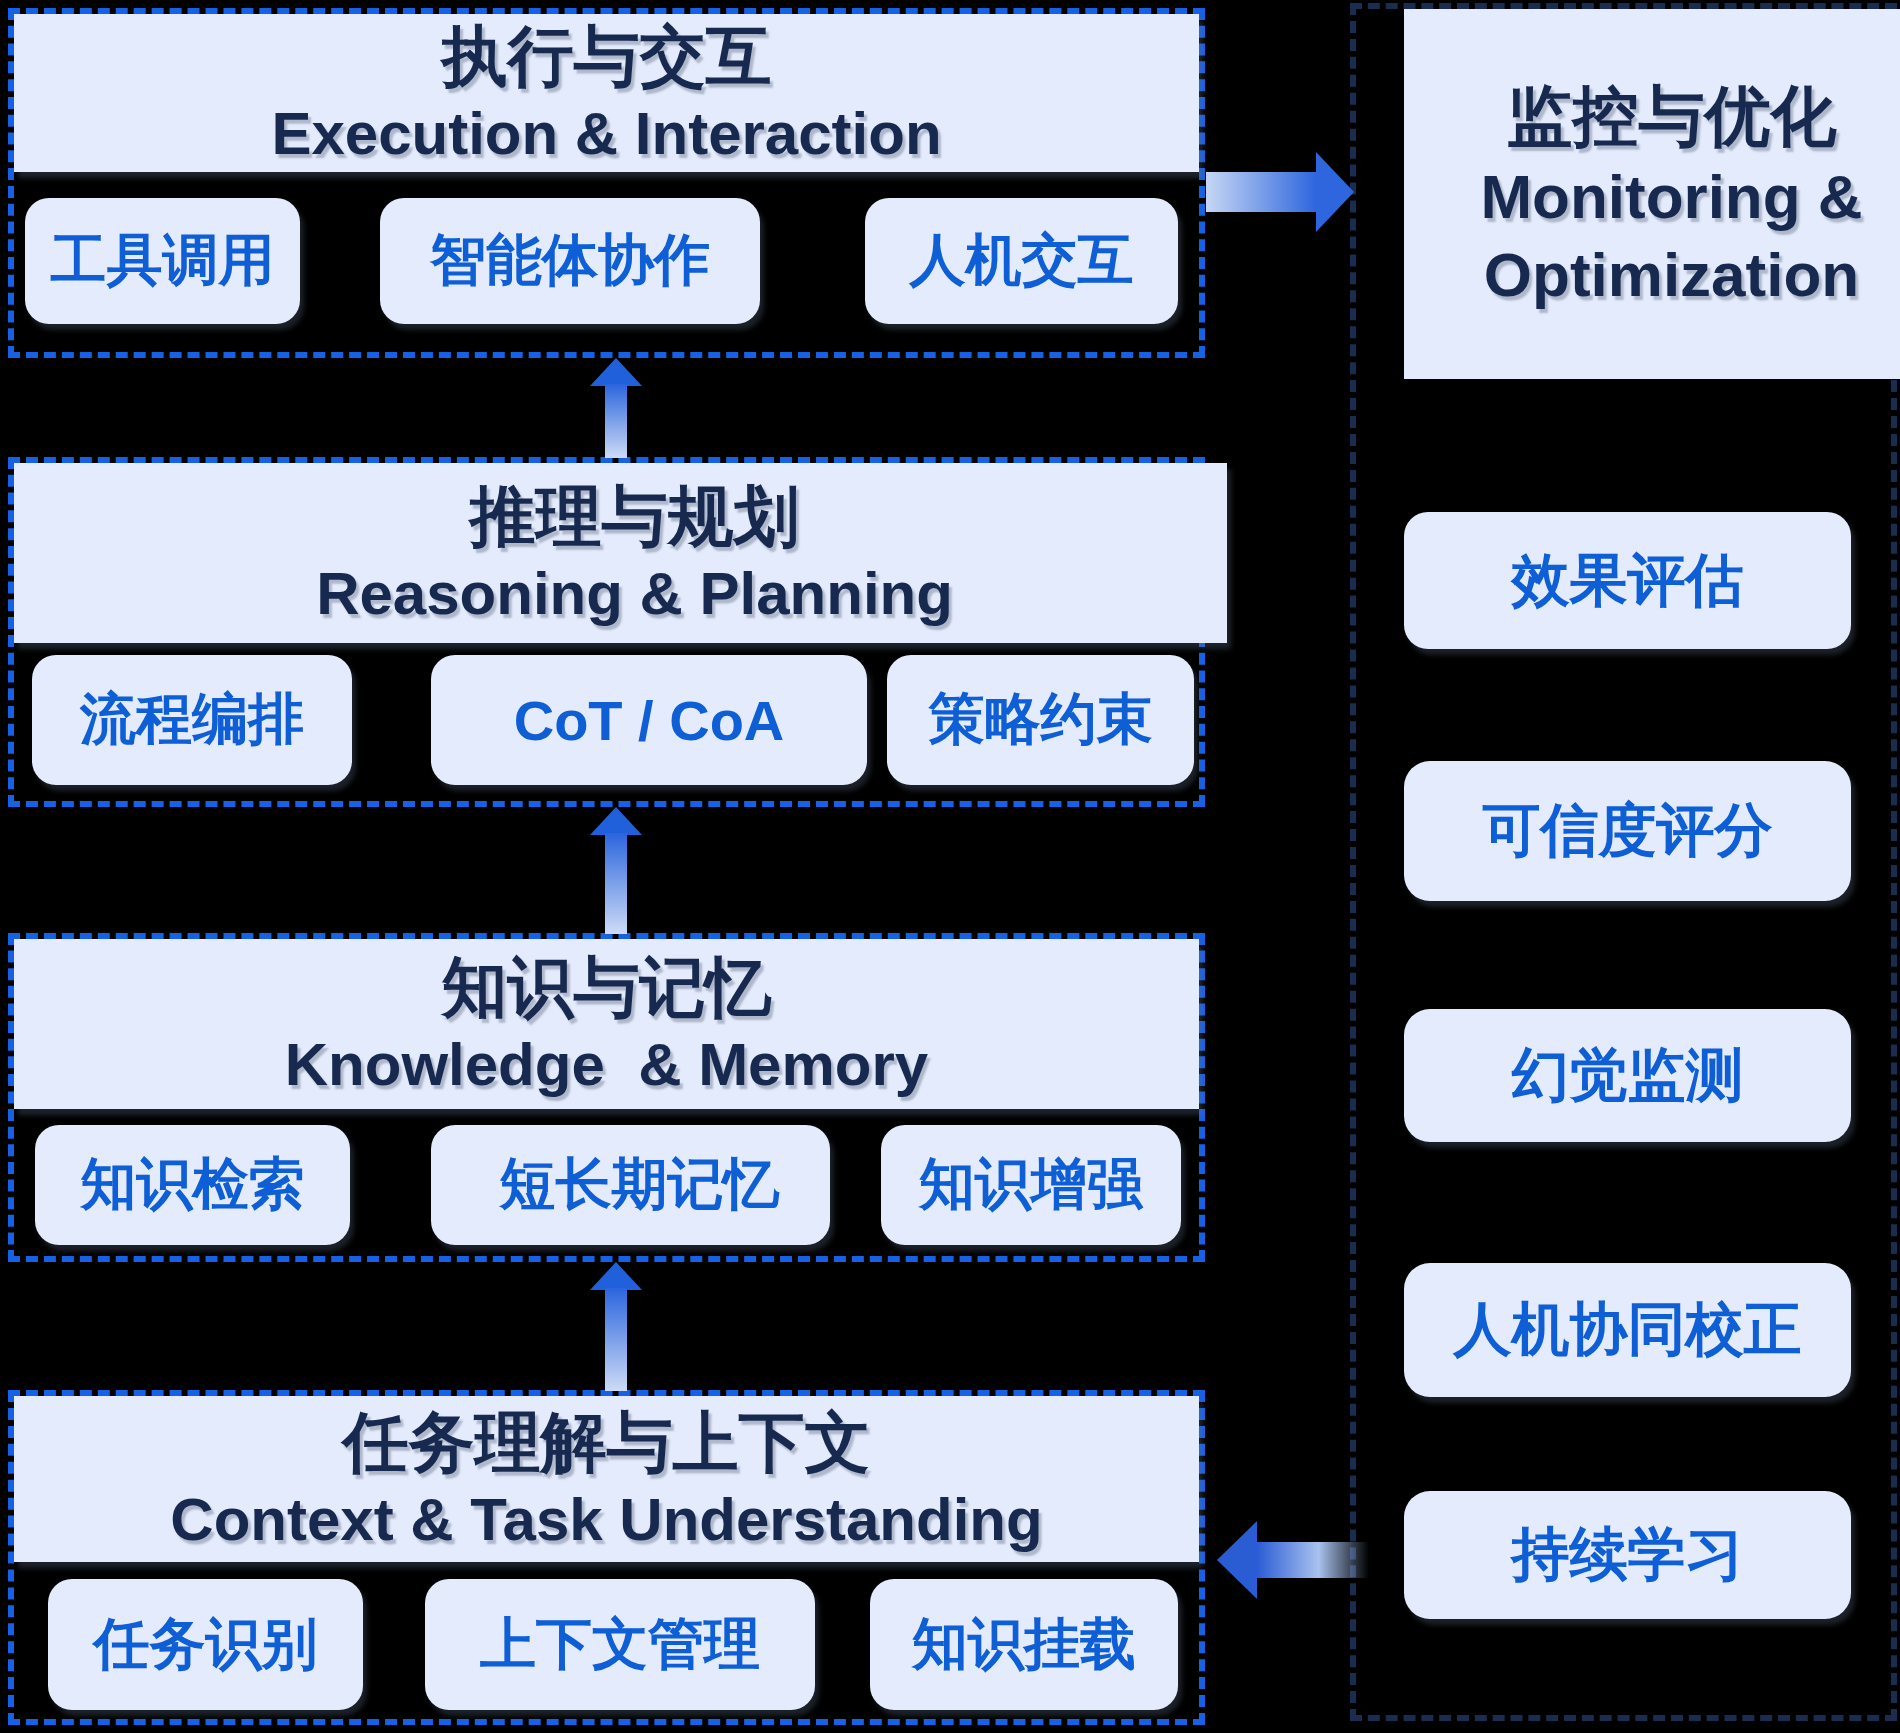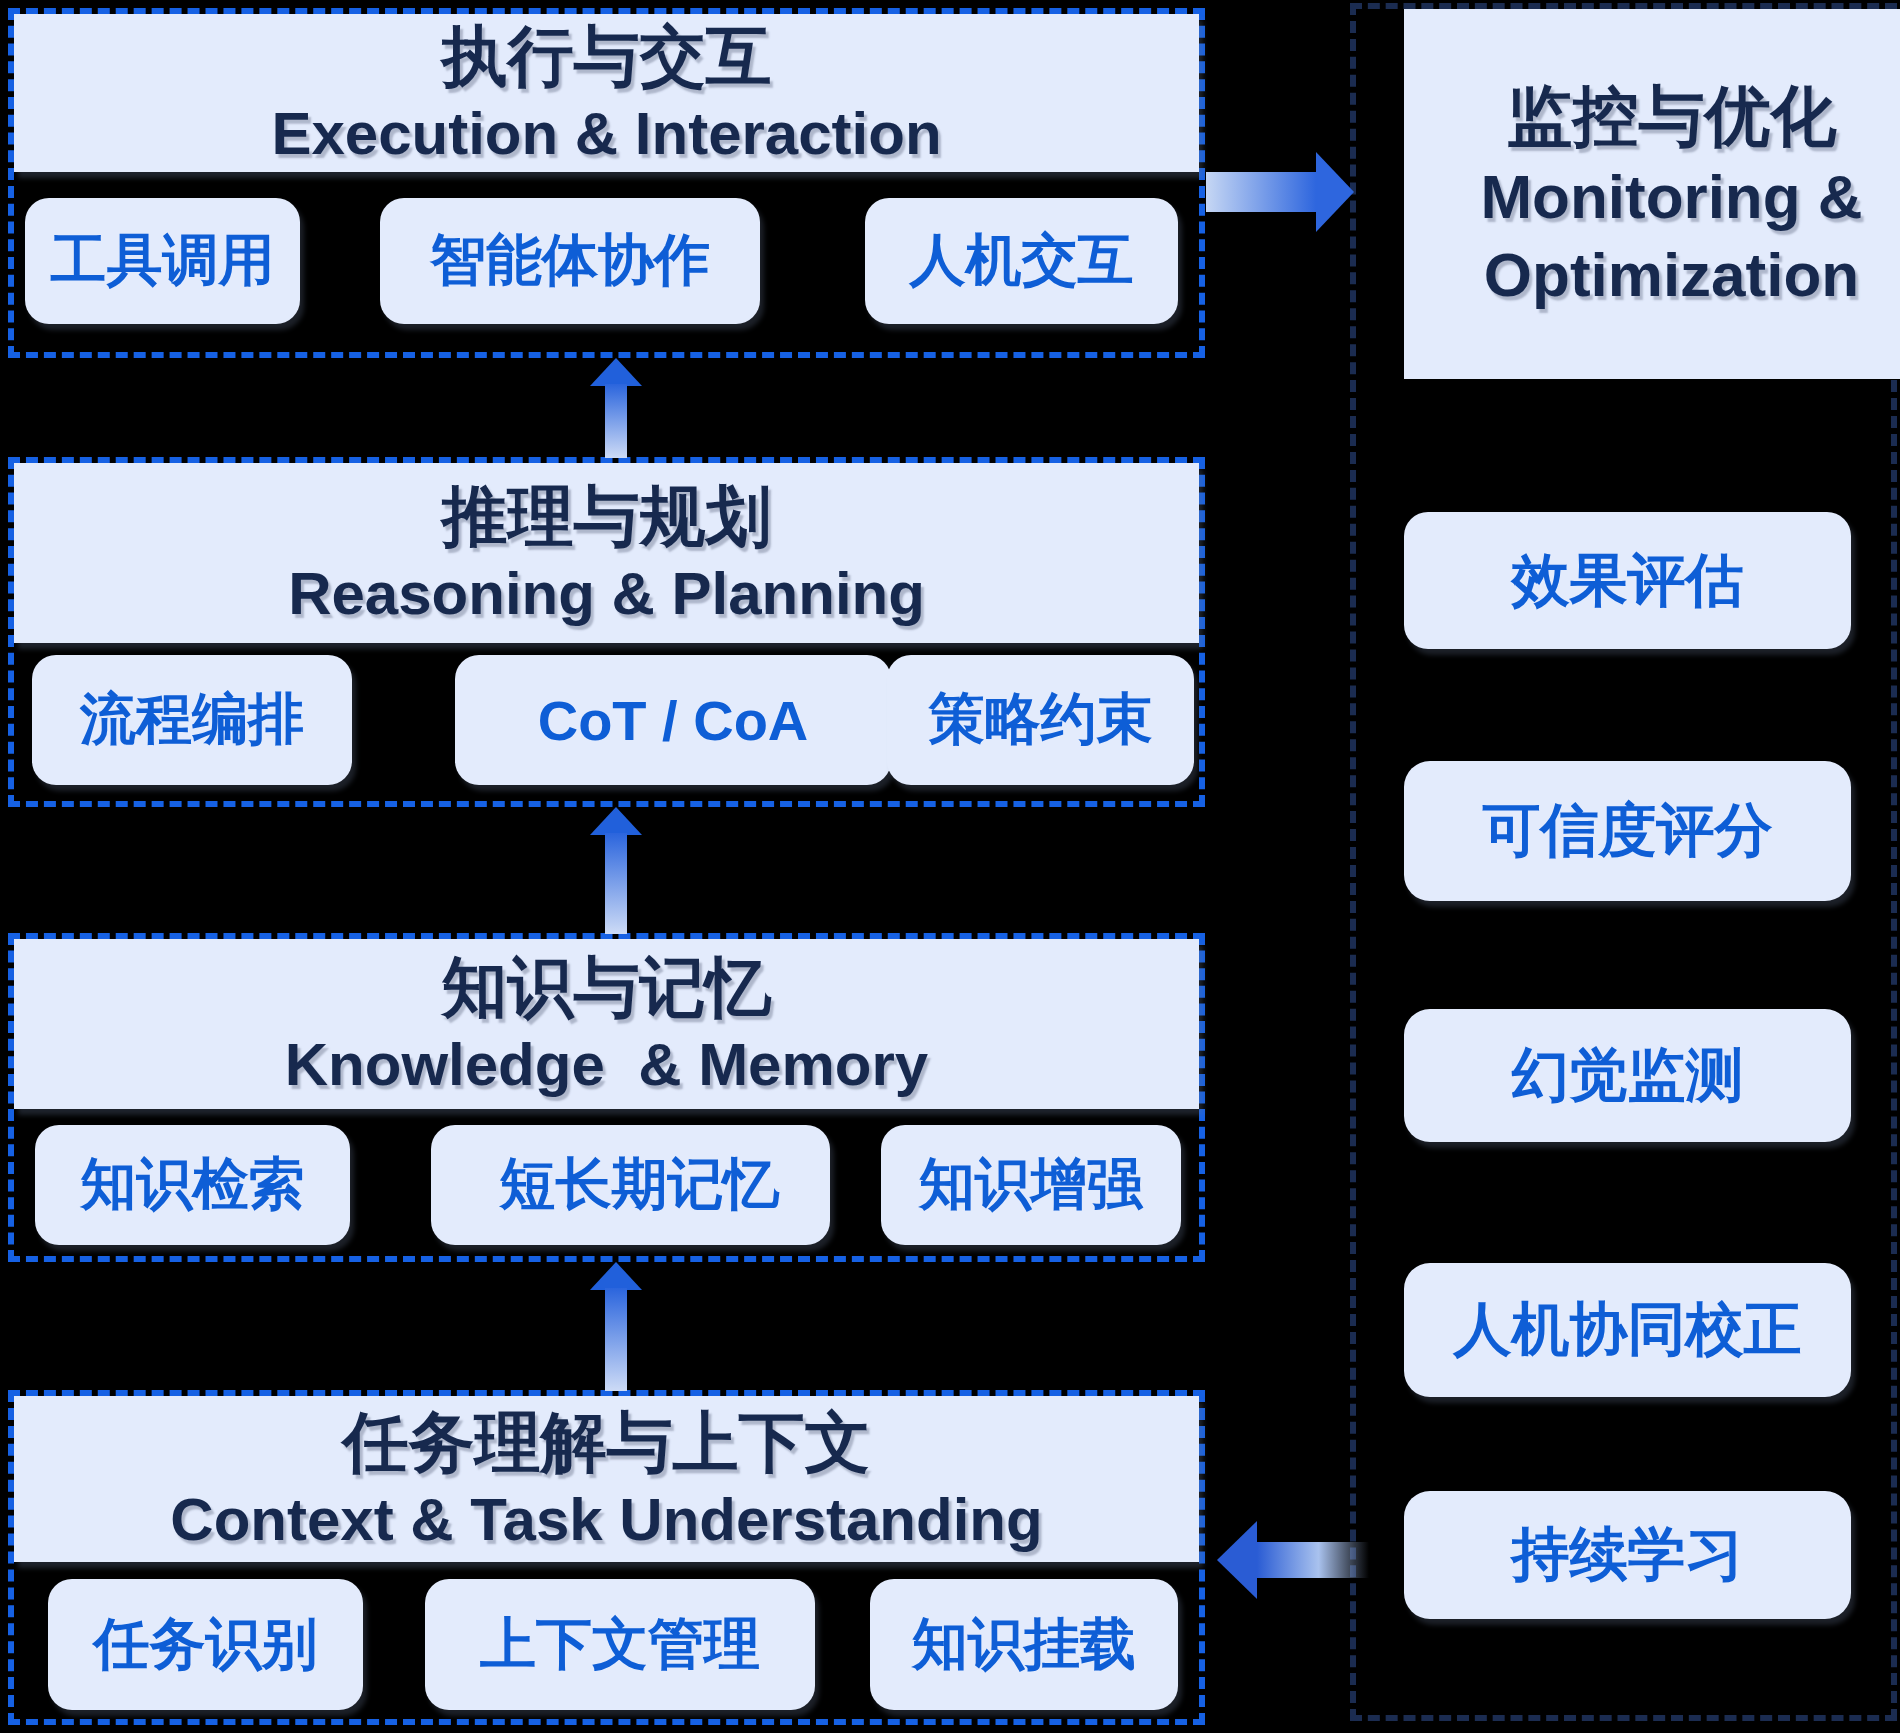--- a/index.html
+++ b/index.html
@@ -16,34 +16,34 @@
   .g2{top:457px;height:350px;}
   .g3{top:933px;height:329px;}
   .g4{top:1390px;height:335px;}
   .ghead{
     position:absolute;left:0;top:0;width:100%;
     background:#e3ebfc;display:flex;flex-direction:column;
     align-items:center;justify-content:center;
     color:#17294e;font-weight:bold;text-align:center;
     box-shadow:4px 6px 5px rgba(100,115,145,0.30);
   }
-  .gh1{height:158px;} .gh2{height:180px;} .gh3{height:170px;} .gh4{height:166px;}
+  .gh1{height:158px;} .gh2{height:180px;padding-left:28px;} .gh3{height:170px;} .gh4{height:166px;}
   .ghead .zh{font-size:66px;line-height:82px;text-shadow:3px 4px 2px rgba(110,120,145,0.45);}
   .ghead .en{font-size:60px;line-height:74px;white-space:pre-wrap;text-shadow:3px 4px 2px rgba(110,120,145,0.45);}
   .sbox{
     position:absolute;background:#e3ebfc;border-radius:24px;
     display:flex;align-items:center;justify-content:center;
     color:#0e5ed6;font-size:56px;font-weight:600;
     box-shadow:4px 6px 5px rgba(100,115,145,0.28);
   }
   
   .g1 .sbox{top:184px;height:126px;}
   .g1 .b1{left:11px;width:275px;}  .g1 .b2{left:366px;width:380px;text-align:center;}  .g1 .b3{left:851px;width:313px;}
   .g2 .sbox{top:192px;height:130px;}
-  .g2 .b1{left:18px;width:320px;}  .g2 .b2{left:417px;width:436px;margin-left:24px;}  .g2 .b3{left:873px;width:307px;}
+  .g2 .b1{left:18px;width:320px;}  .g2 .b2{left:417px;width:436px;}  .g2 .b3{left:873px;width:307px;}
   .g3 .sbox{top:186px;height:120px;}
   .g3 .b1{left:21px;width:315px;}  .g3 .b2{left:417px;width:381px;padding-left:18px;}  .g3 .b3{left:867px;width:300px;}
   .g4 .sbox{top:183px;height:131px;}
   .g4 .b1{left:34px;width:315px;}  .g4 .b2{left:411px;width:390px;}  .g4 .b3{left:856px;width:308px;}
 
   
   .rpanel{
     position:absolute;left:1350px;top:3px;width:547px;height:1718px;
     box-sizing:border-box;border:6px dashed #1b2c51;
   }

